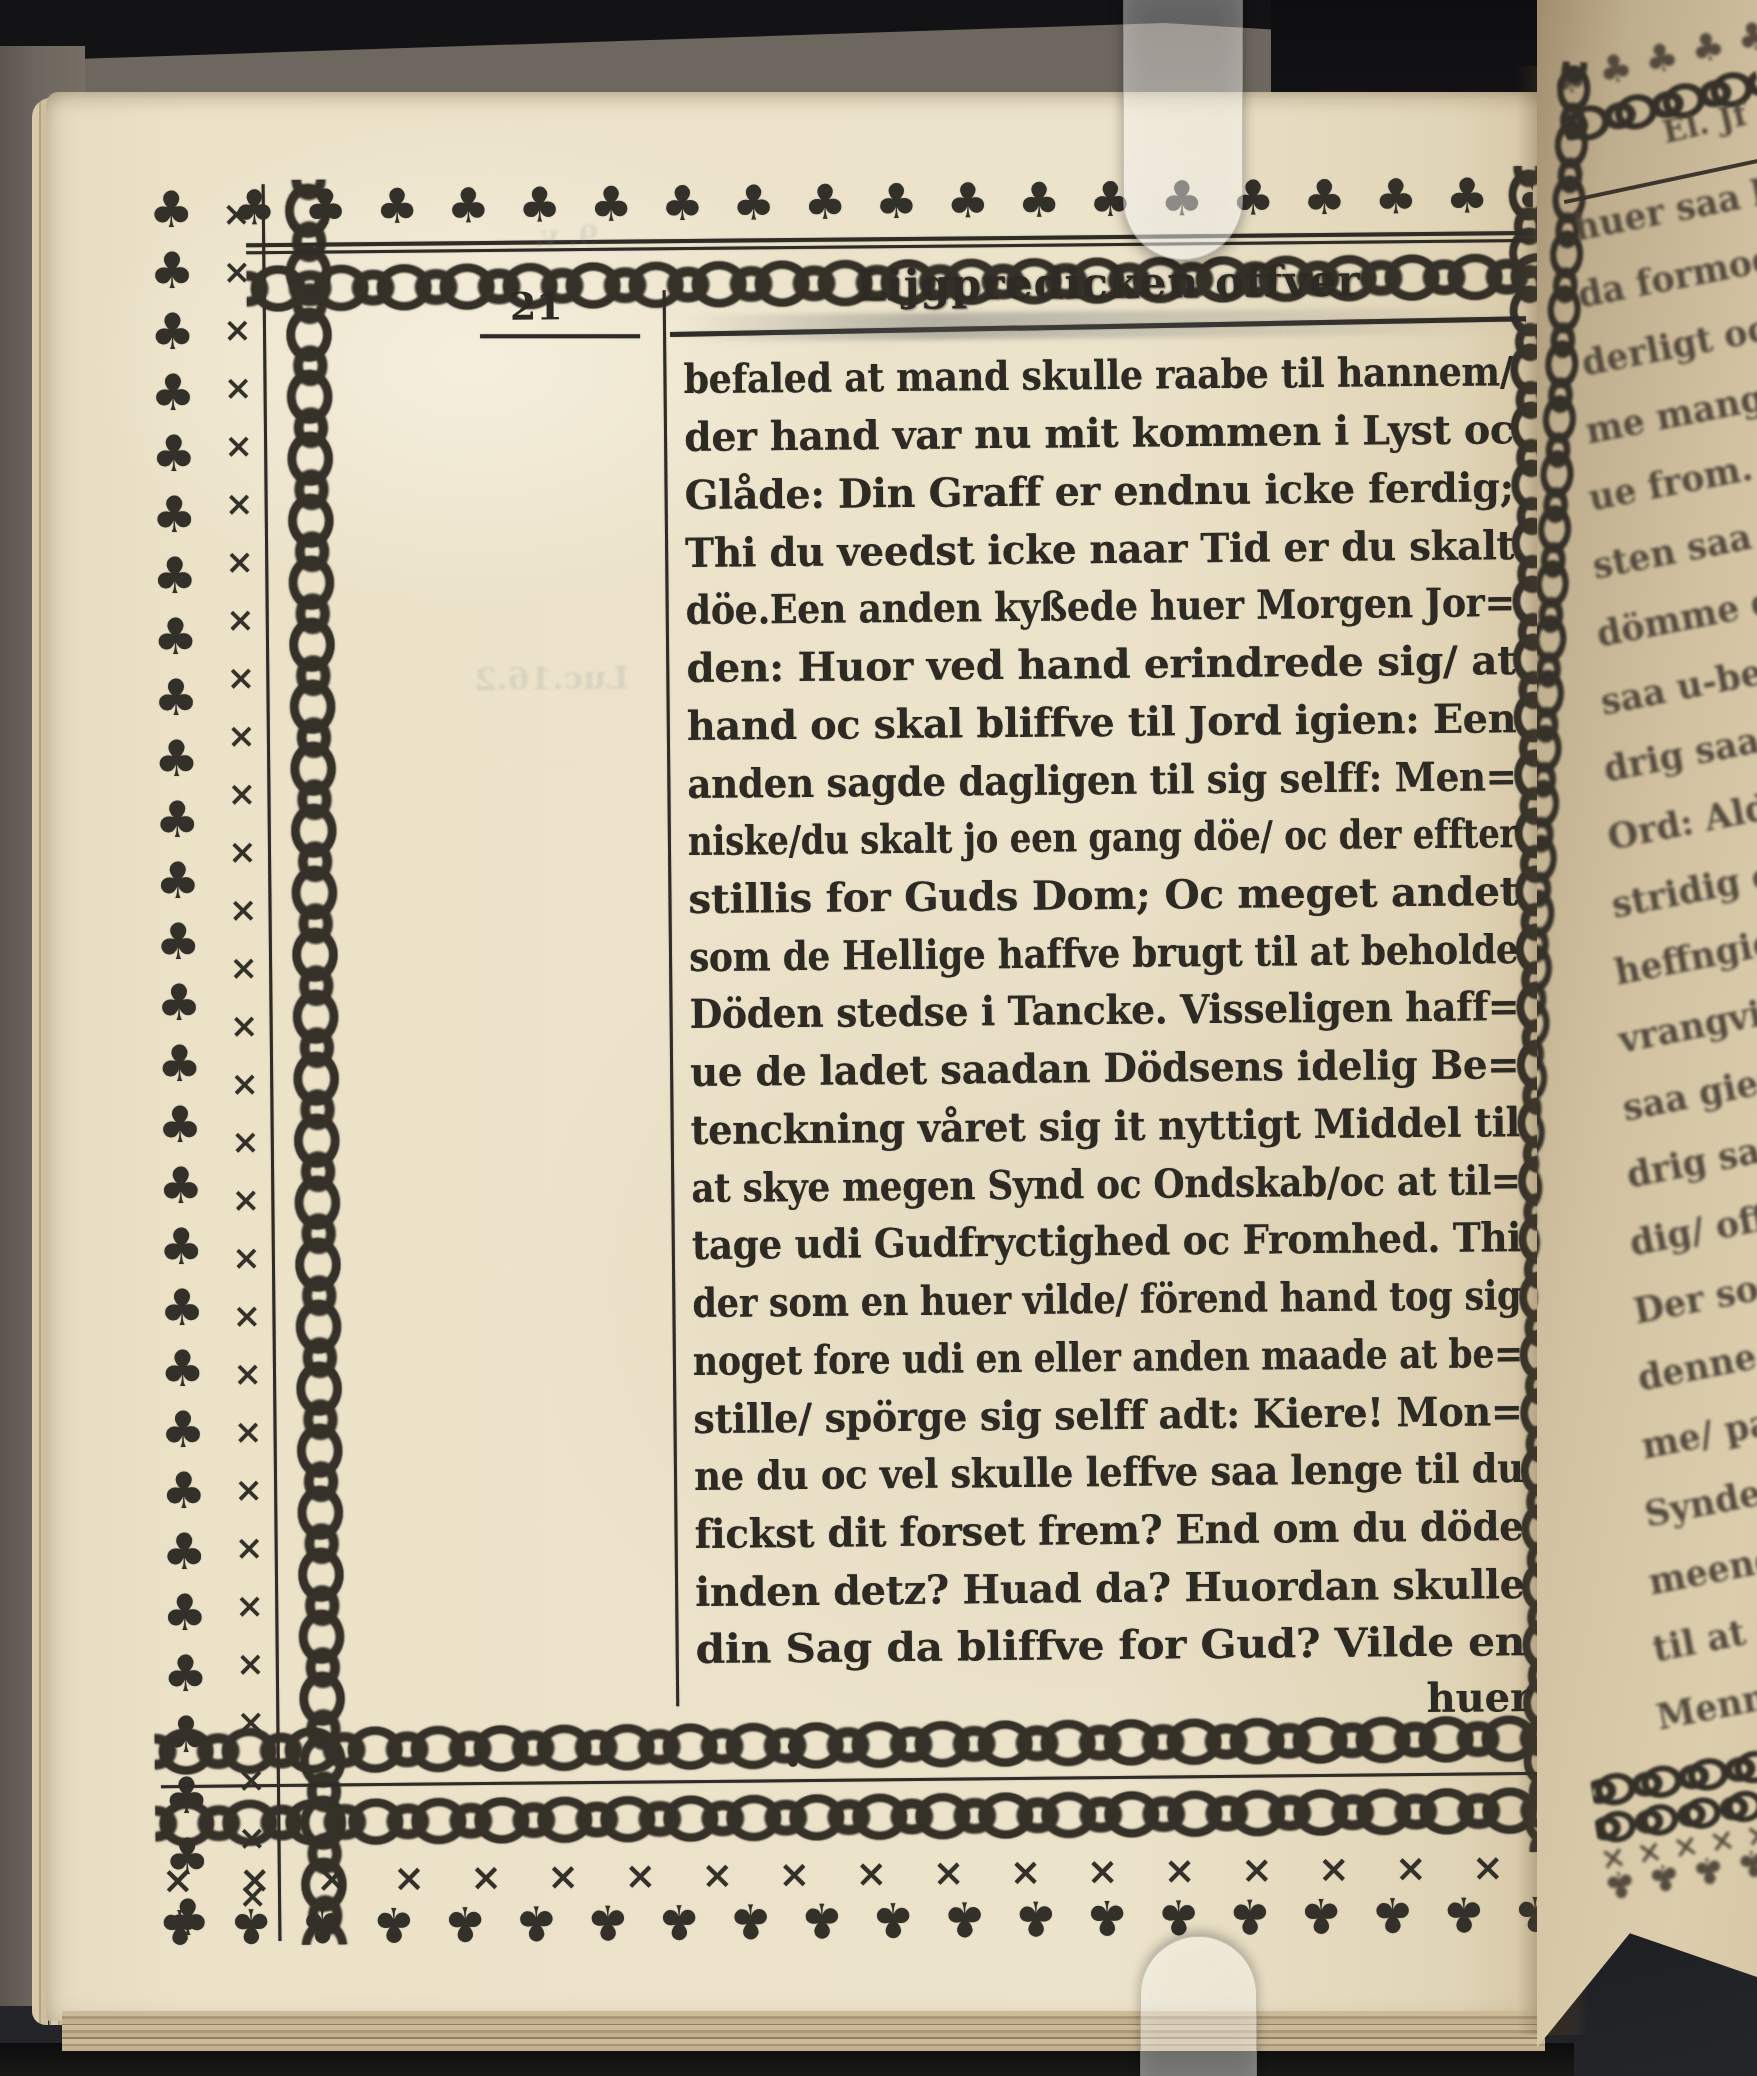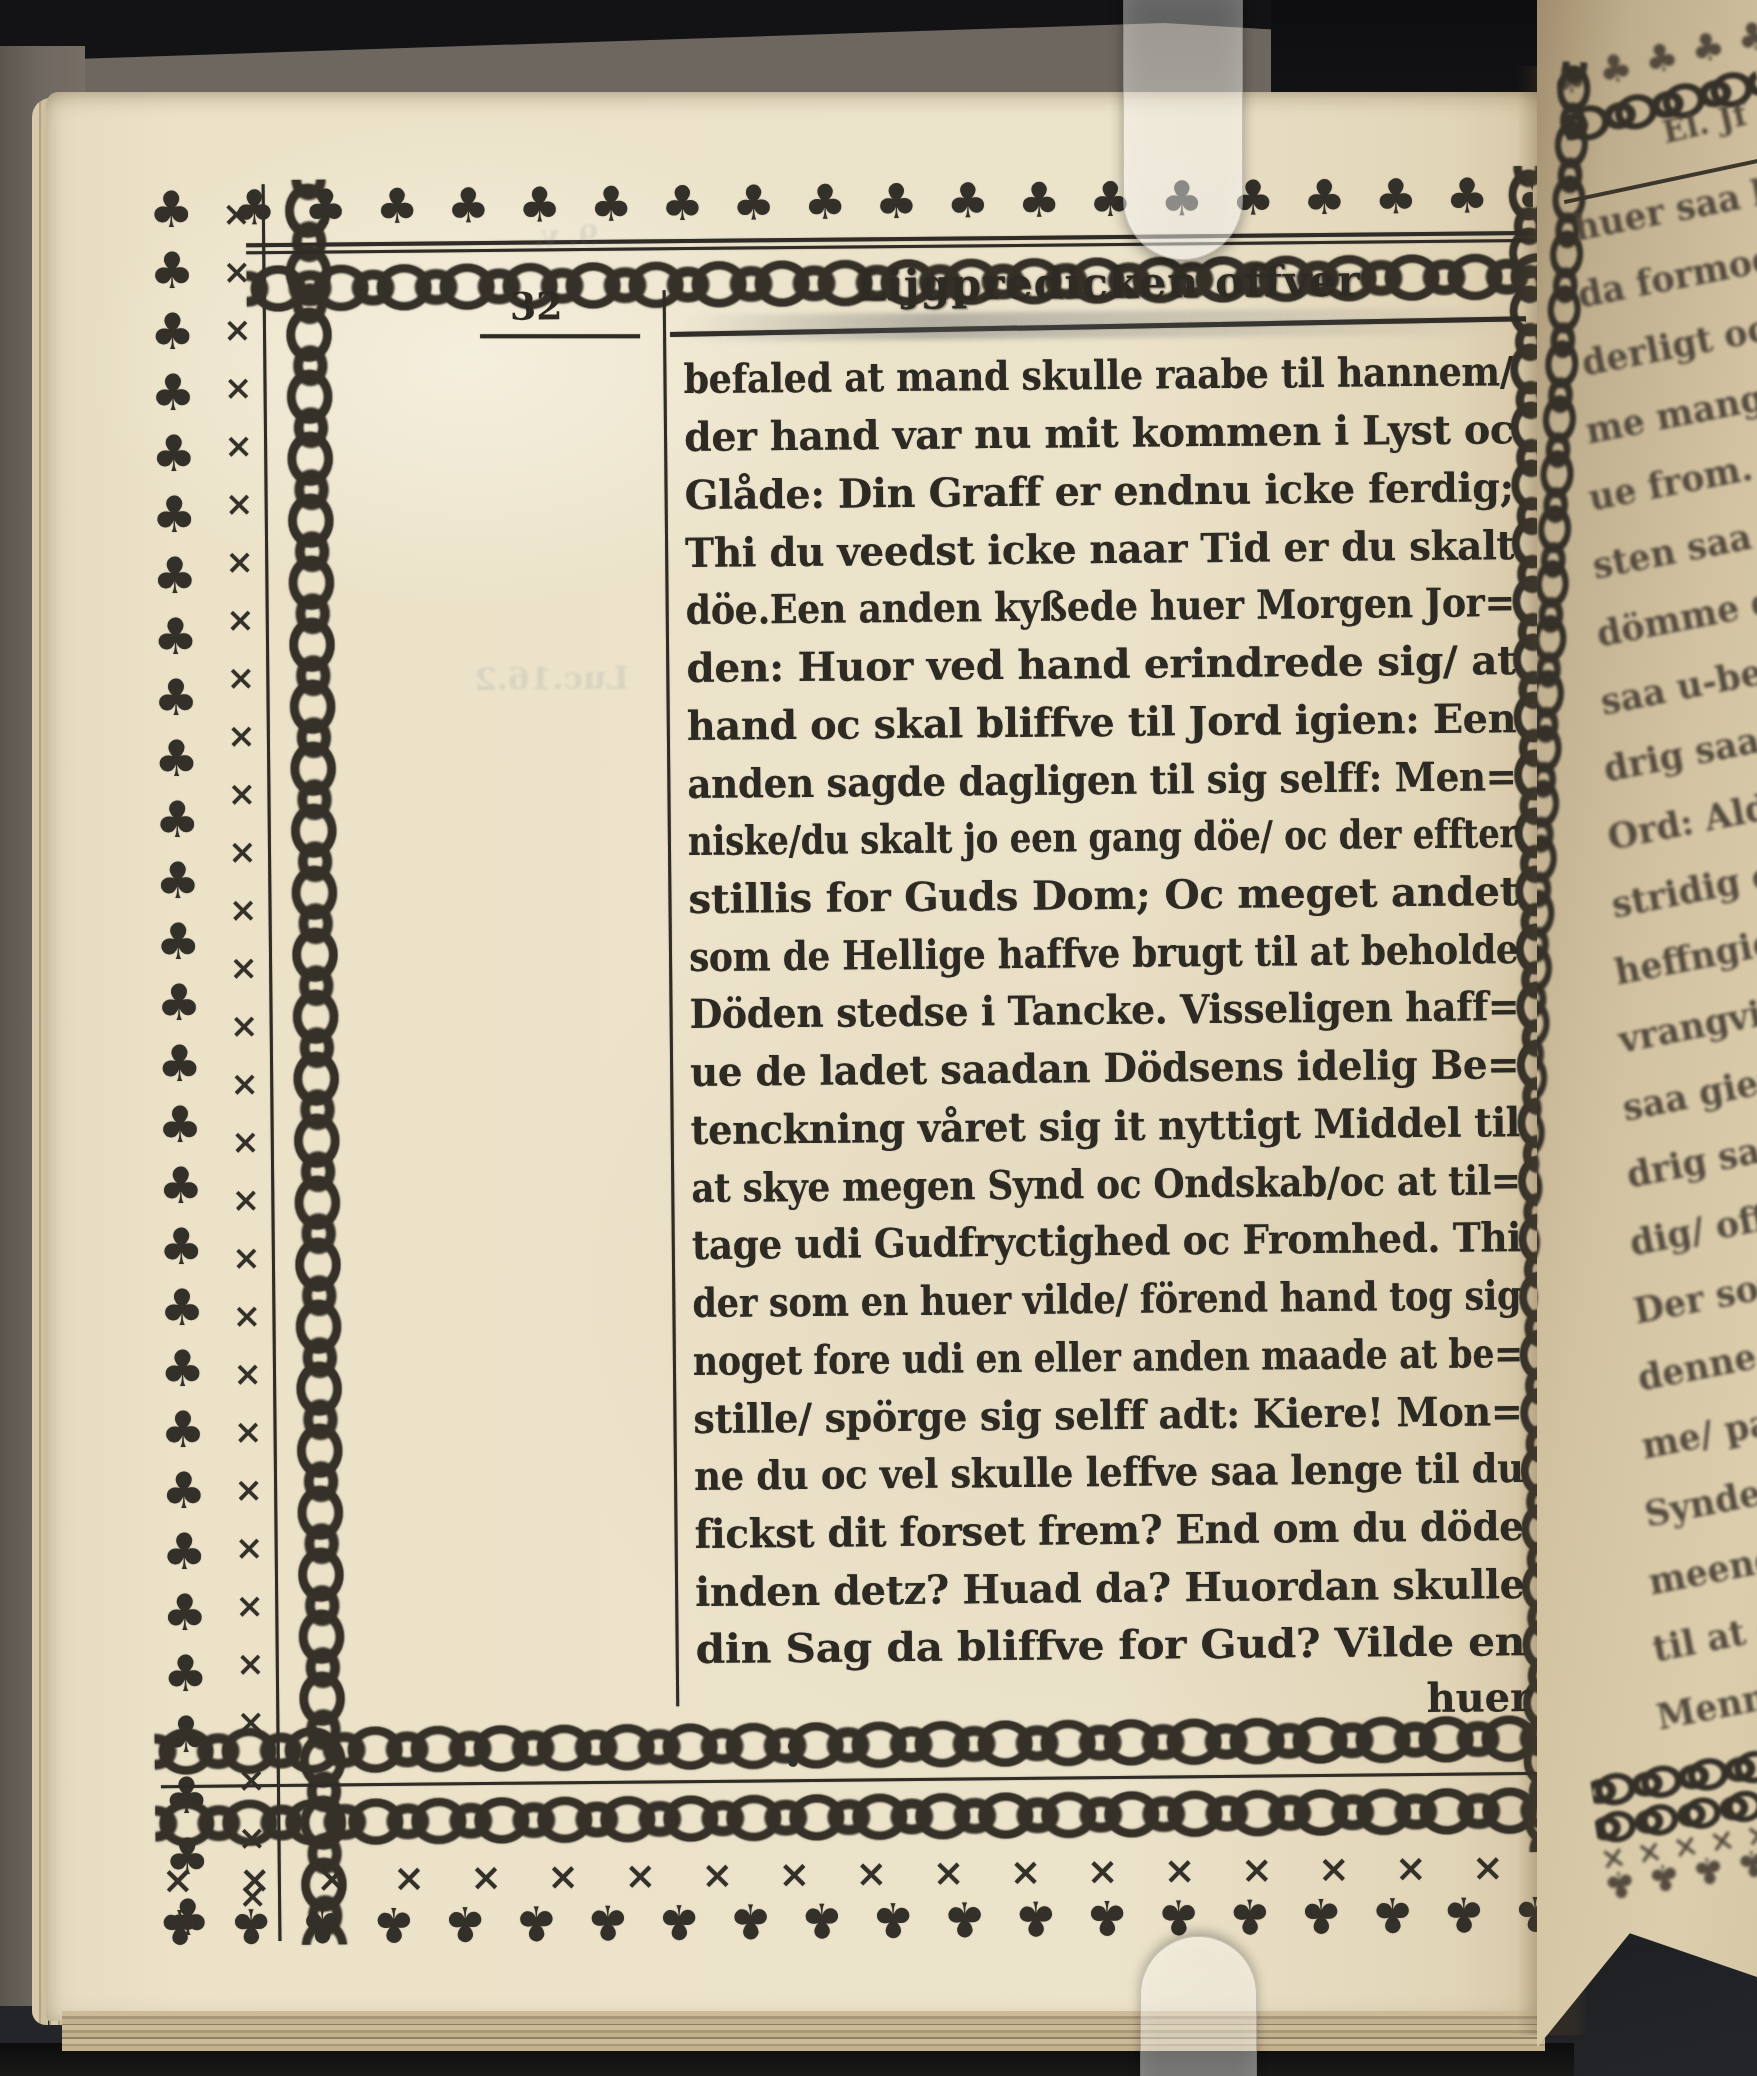--- a/index.html
+++ b/index.html
@@ -121,21 +121,21 @@
     <div class="abs rule" style="left:208px;top:154px;width:1287px;height:2.5px;"></div>
     <div class="abs ring-x" style="left:208px;top:160px;width:1292px;height:62px;"></div>
 
     <div class="abs ring-x" style="left:102px;top:1622px;width:1395px;height:62px;"></div>
     <div class="abs ink" style="left:731px;top:1627px;font-size:50px;font-weight:bold;">:</div>
     <div class="abs rule" style="left:108px;top:1687px;width:1383px;height:3.3px;"></div>
     <div class="abs ring-x" style="left:102px;top:1695px;width:1395px;height:61px;"></div>
     <div class="abs ink cross-row" style="left:108px;top:1760px;width:1383px;">× × × × × × × × × × × × × × × × × × × × × × × × × × × × × × × ×</div>
     <div class="abs ink fleur-row flip" style="left:104px;top:1798px;width:1387px;">♣ ♣ ♣ ♣ ♣ ♣ ♣ ♣ ♣ ♣ ♣ ♣ ♣ ♣ ♣ ♣ ♣ ♣ ♣ ♣ ♣ ♣ ♣ ♣ ♣ ♣ ♣ ♣ ♣ ♣ ♣ ♣ ♣ ♣</div>
 
-    <div class="abs pagenum" style="left:471px;top:189px;">32</div>
+    <div class="abs pagenum" style="left:471px;top:189px;">21</div>
     <div class="abs header" style="left:644px;top:169px;width:851px;">Lijgpredicken offver</div>
     <div class="abs rule" style="left:441px;top:240px;width:160px;height:4.2px;transform:rotate(0.5deg);"></div>
     <div class="abs rule" style="left:631px;top:235px;width:856px;height:4.6px;transform:rotate(-0.5deg);"></div>
     <div class="abs rule" style="left:624px;top:197px;width:2.9px;height:1416px;"></div>
 
     <div class="abs smudge" style="left:644px;top:222px;width:835px;height:26.6px;"></div>
     <div class="abs ghost" style="left:496px;top:125px;font-size:29px;">9. v.</div>
     <div class="abs ghost" style="left:432px;top:565px;font-size:32px;">Luc.16.2</div>
 
     <div class="abs bodyline fit" style="left: 644px; top: 257px; transform: scaleX(0.913);">befaled at mand skulle raabe til hannem/</div>

